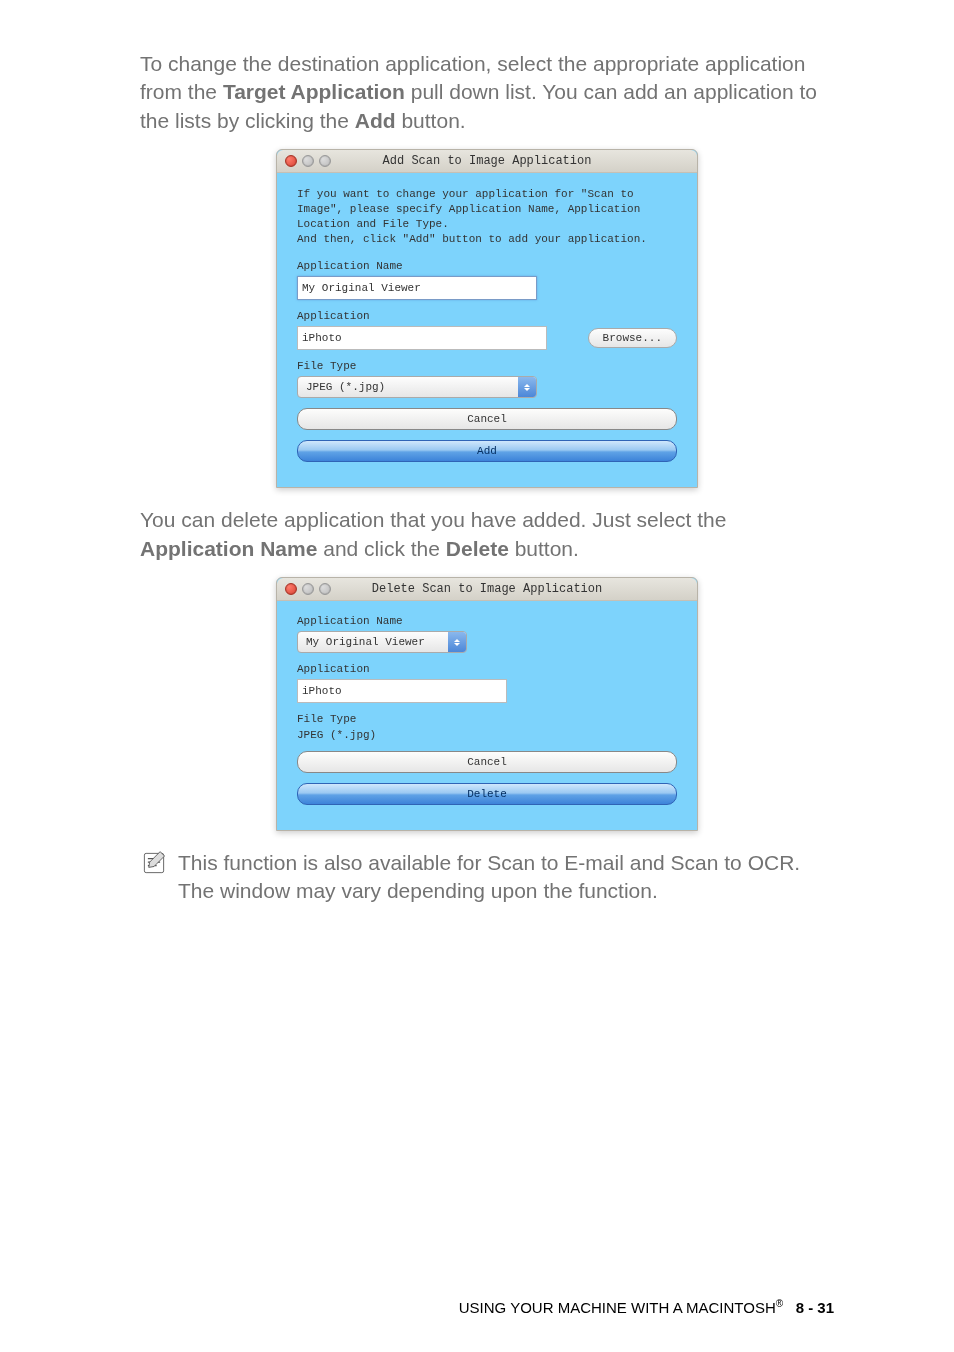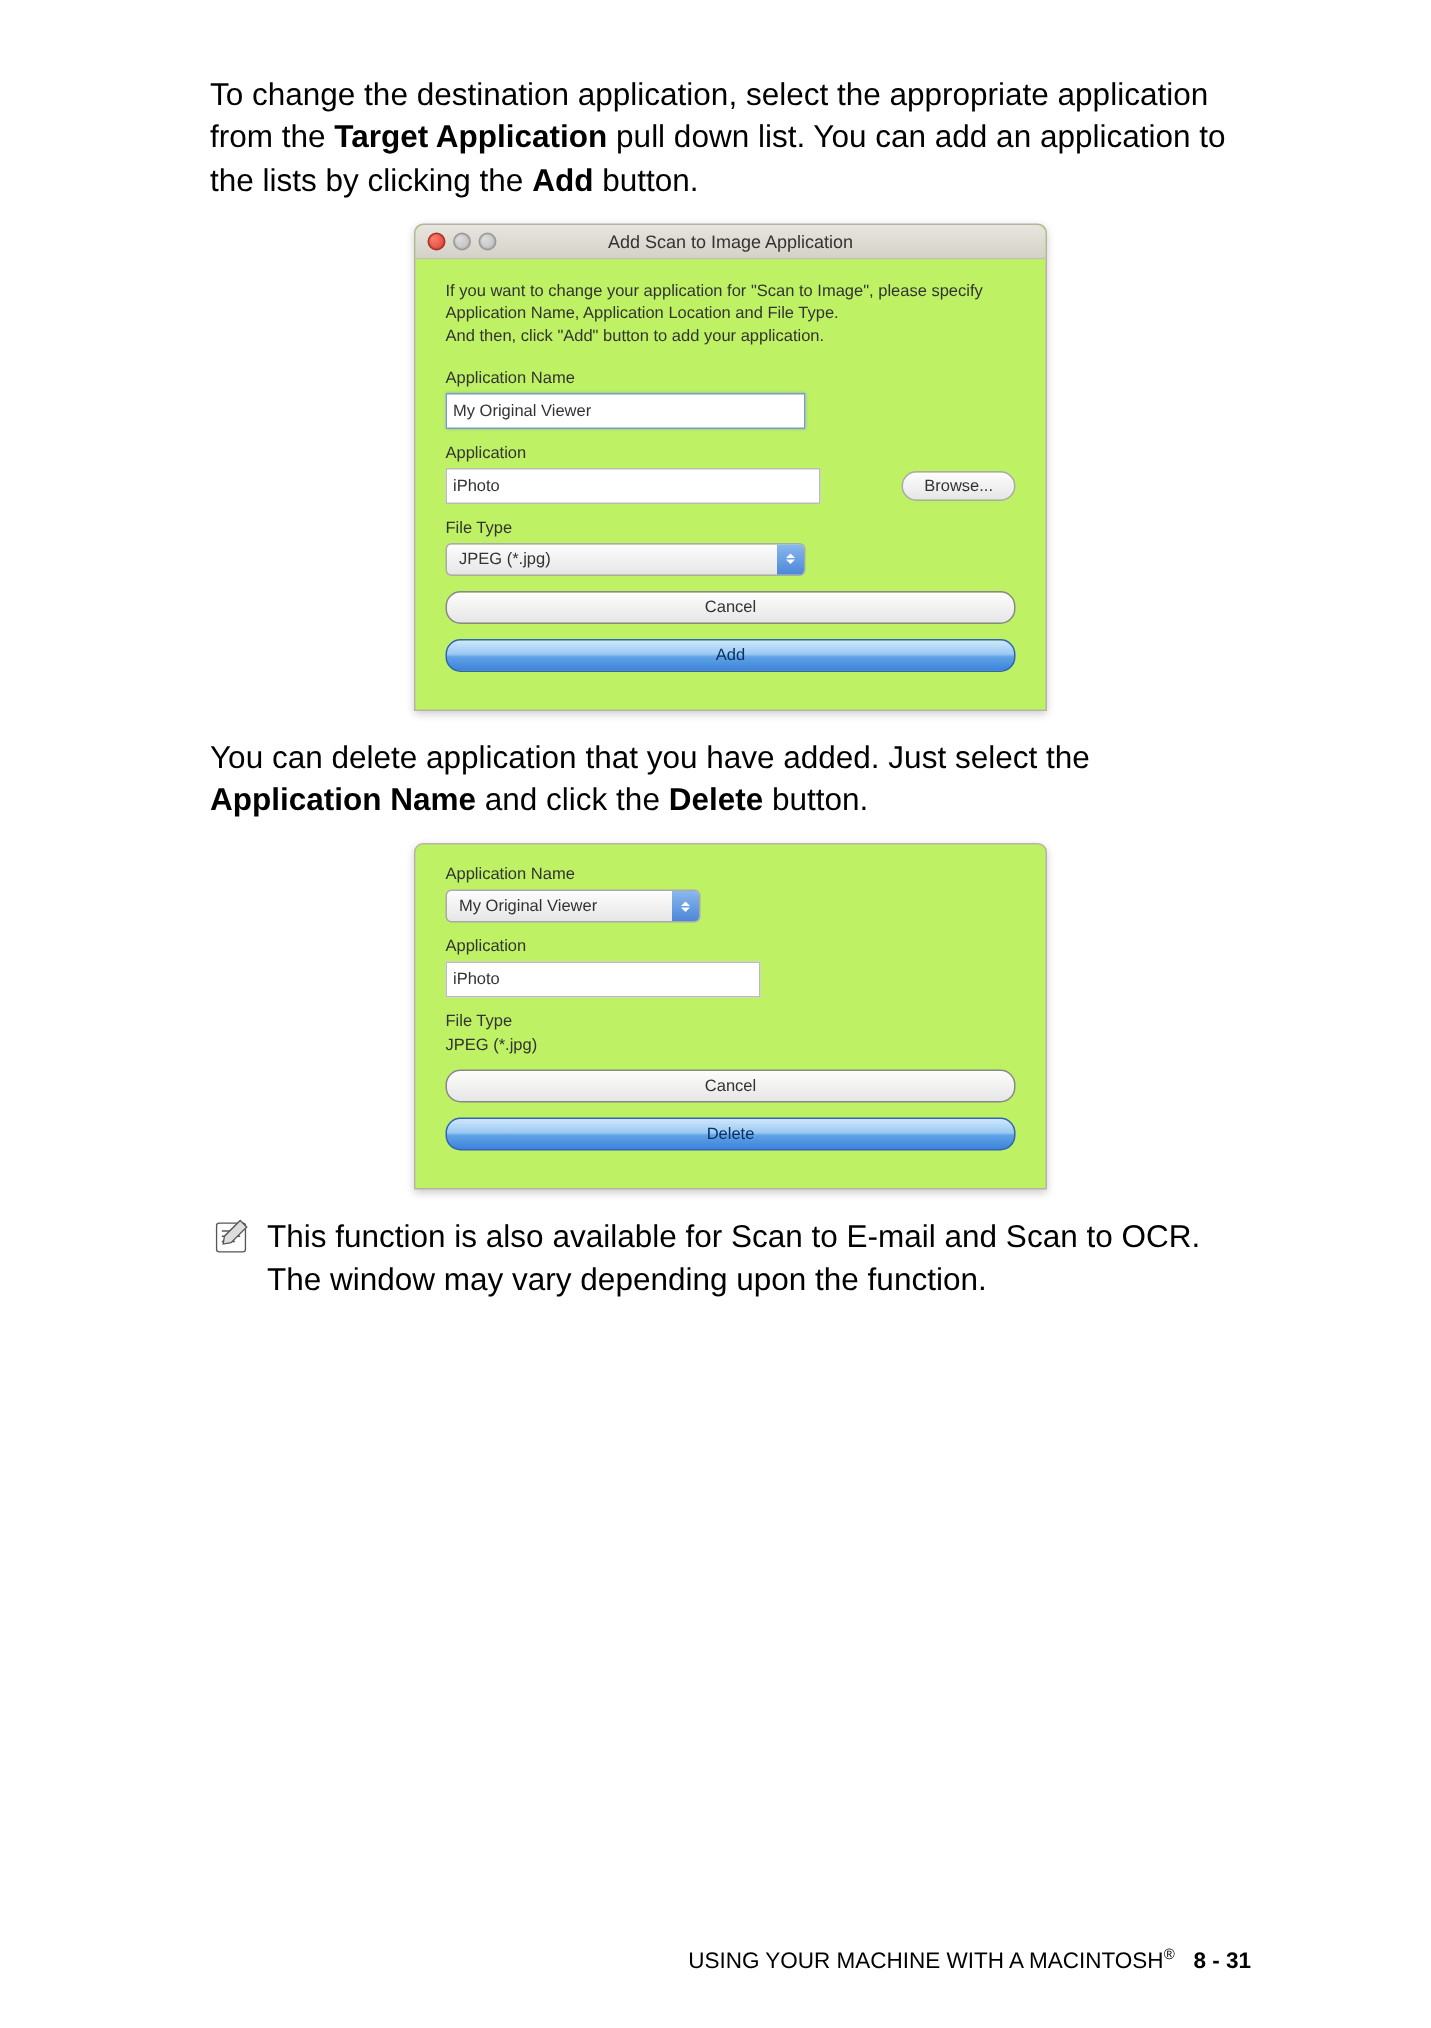--- a/index.html
+++ b/index.html
@@ -10,41 +10,41 @@
   width: 954px;
   min-height: 1352px;
   position: relative;
 }
 .content {
   padding: 50px 120px 0 140px;
 }
 .body-text {
   font-size: 21px;
   line-height: 1.35;
-  color: #000000;
+  color: #737373;
   margin: 0 0 12px 0;
   font-weight: 400;
 }
 .body-text b {
   font-weight: 700;
 }
 .dialog-wrapper {
   display: flex;
   justify-content: center;
   margin: 14px 0 18px 0;
 }
 .dialog {
   width: 420px;
-  background: #bef264;
+  background: #7dd3fc;
   border: 1px solid #b8b3a8;
   border-radius: 6px 6px 0 0;
   box-shadow: 0 2px 6px rgba(0,0,0,0.2);
   font-size: 11px;
   color: #333;
-  font-family: Liberation Sans, sans-serif;
+  font-family: Liberation Mono, monospace;
 }
 .titlebar {
   height: 22px;
   background: linear-gradient(to bottom, #e7e5de, #d4d1c8);
   border-bottom: 1px solid #c5c0b5;
   border-radius: 6px 6px 0 0;
   display: flex;
   align-items: center;
   position: relative;
 }
@@ -274,20 +274,28 @@
     </div>
   </div>
 
 
   <p class="body-text">
     <span>You can delete application that you have added. Just select the </span><b>Application Name</b><span> and click the </span><b>Delete</b><span> button.</span>
   </p>
 
   <div class="dialog-wrapper">
     <div class="dialog">
+      <div class="titlebar">
+        <div class="traffic-lights">
+          <div class="light red"></div>
+          <div class="light gray"></div>
+          <div class="light gray"></div>
+        </div>
+        <div class="titlebar-title">Delete Scan to Image Application</div>
+      </div>
       <div class="dialog-body">
 
         <div class="field-group">
           <div class="field-label">Application Name</div>
           <div class="select-small">
             <span>My Original Viewer</span>
             <div class="select-end">
               <div class="arr up"></div>
                 <div class="arr down"></div>
             </div>

